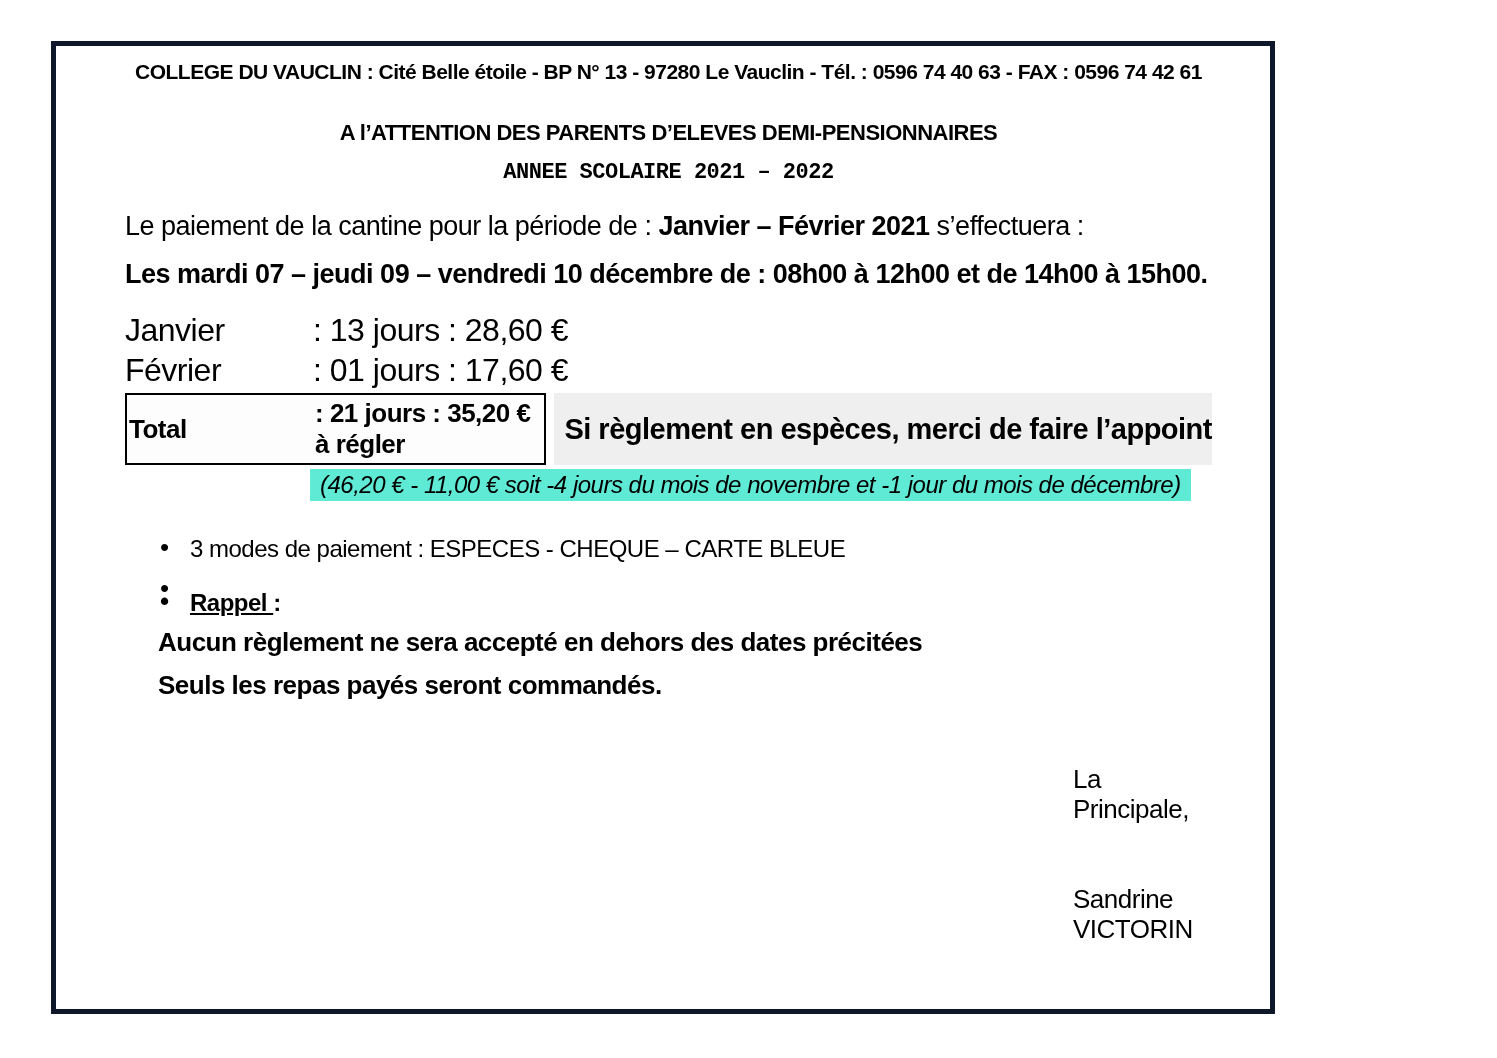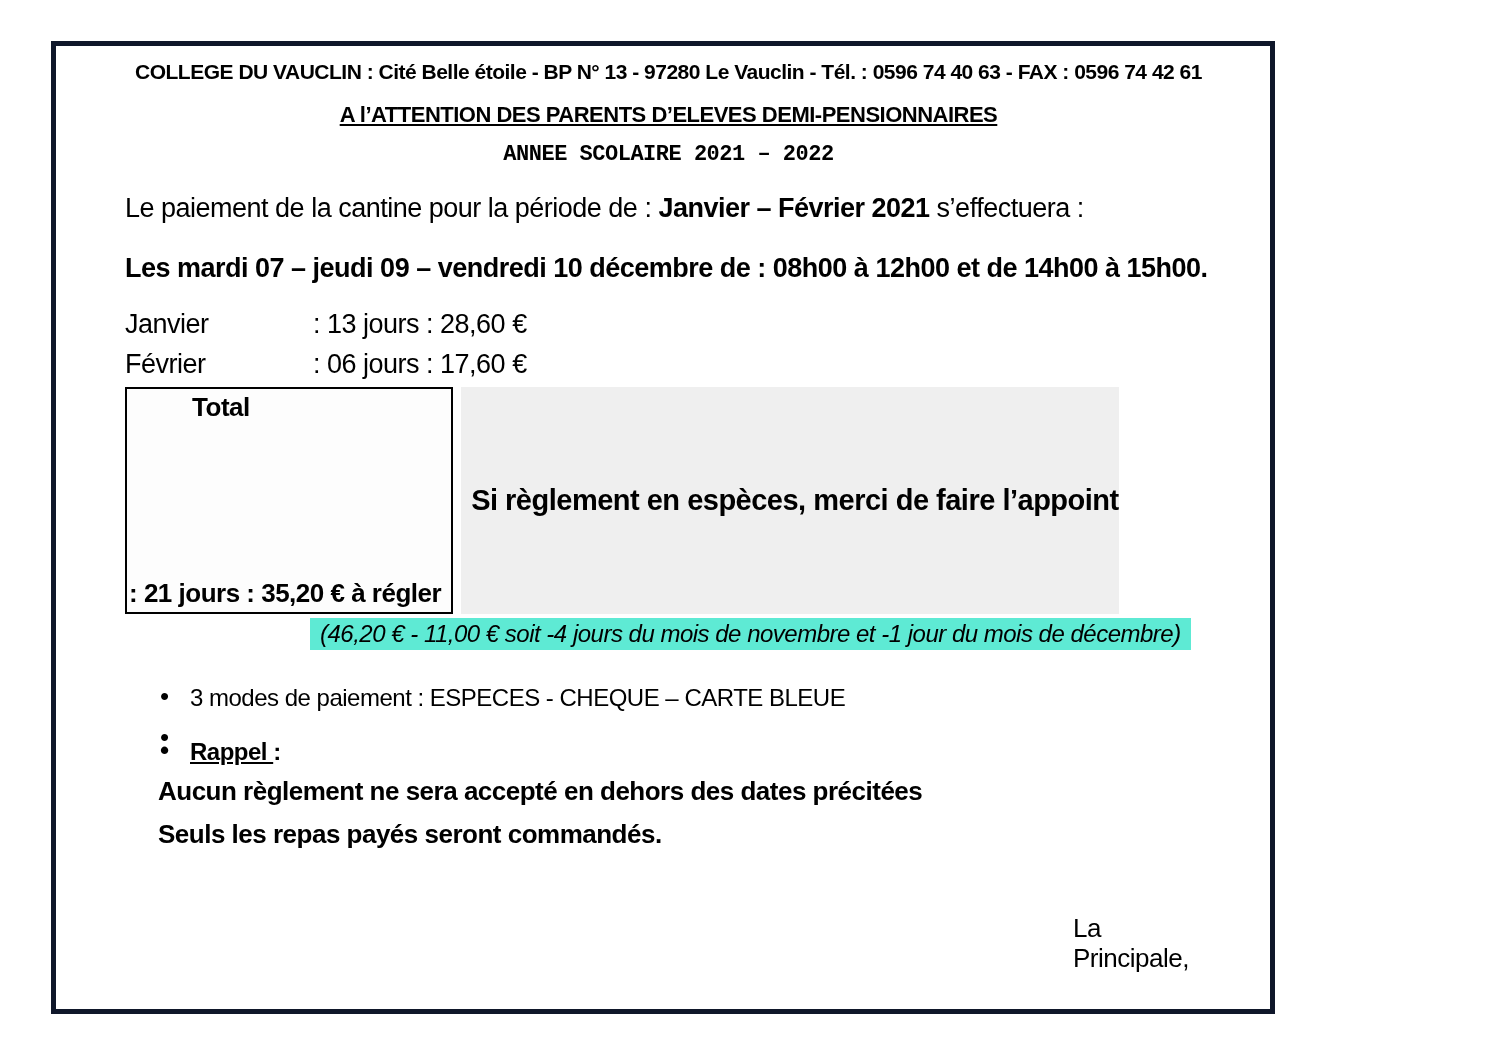--- a/index.html
+++ b/index.html
@@ -21,40 +21,39 @@
   .content { padding:0 58px 0 69px; }
 
   .org-header {
     margin-top:13px;
     text-align:center;
     font-weight:700;
     font-size:21px;
     line-height:26px;
   }
   .doc-title { text-align:center; font-weight:700; font-size:22px; line-height:28px; }
-  .doc-title.first  { margin-top:16px;text-decoration:underline; }
+  .doc-title.first  { margin-top:34px; }
   .doc-title.second { margin-top:12px;font-family:Liberation Mono, monospace; }
 
   .para { font-size:27px; line-height:36px; }
   .para-intro { margin-top:21px; }
-  .para-schedule { margin-top:24px; font-weight:700; }
+  .para-schedule { margin-top:12px; font-weight:700; }
   .bold { font-weight:700; }
 
   .pay-rows { margin-top:18px; }
-  .pay-row { display:flex; font-size:27px; line-height:40px; }
+  .pay-row { display:flex; font-size:32px; line-height:40px; }
   .pay-row .lbl { width:188px; flex:0 0 188px; }
 
   .total-row { margin-top:3px; display:flex; align-items:stretch; }
   .total-box {
     display:flex; align-items:center;
     border:2px solid #000;
     background:#fdfdfd;
     font-size:26px; font-weight:700;
     padding:3px 10px 3px 2px;
-    flex-direction:column;
   }
   .total-box .lbl { width:186px; flex:0 0 186px; }
   .cash-note {
     margin-left:8px;
     font-size:29px; font-weight:700;
     background:#efefef;
     padding:3px 0 3px 10px;
     white-space:nowrap;
     display:flex; align-items:center;
   }
@@ -101,21 +100,21 @@
 
     <p class="para para-schedule">Les mardi 07  – jeudi 09 – vendredi 10 décembre de : 08h00 à 12h00 et de 14h00 à 15h00.</p>
 
     <div class="pay-rows">
       <div class="pay-row">
         <span class="lbl">Janvier</span>
         <span class="val">: 13 jours : 28,60 €</span>
       </div>
       <div class="pay-row">
         <span class="lbl">Février</span>
-        <span class="val">: 06 jours : 17,60 €</span>
+        <span class="val">: 01 jours : 17,60 €</span>
       </div>
     </div>
 
     <div class="total-row">
       <div class="total-box">
         <span class="lbl">Total</span>
         <span class="val">: 21 jours : 35,20 € à régler</span>
       </div>
       <div class="cash-note">Si règlement en espèces, merci de faire l’appoint</div>
     </div>

